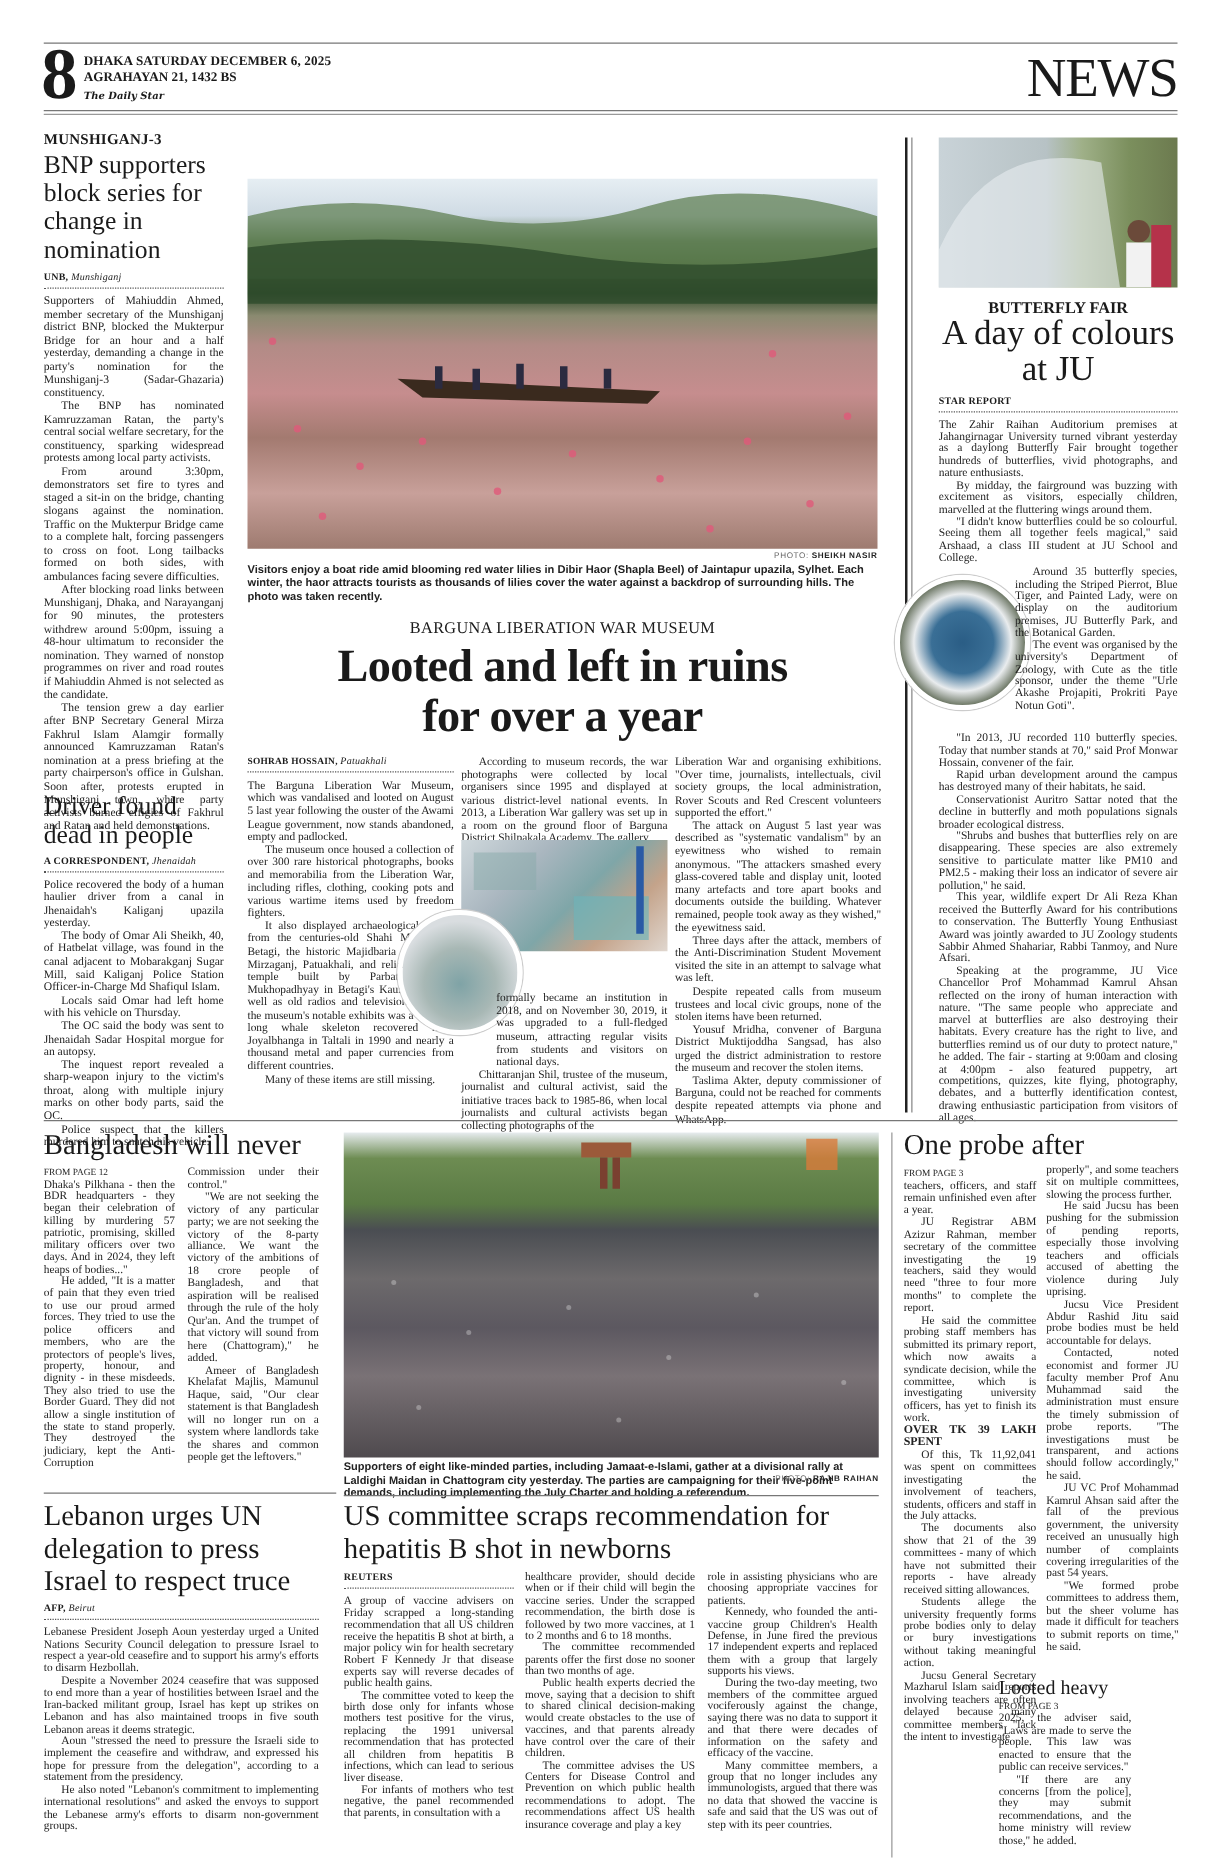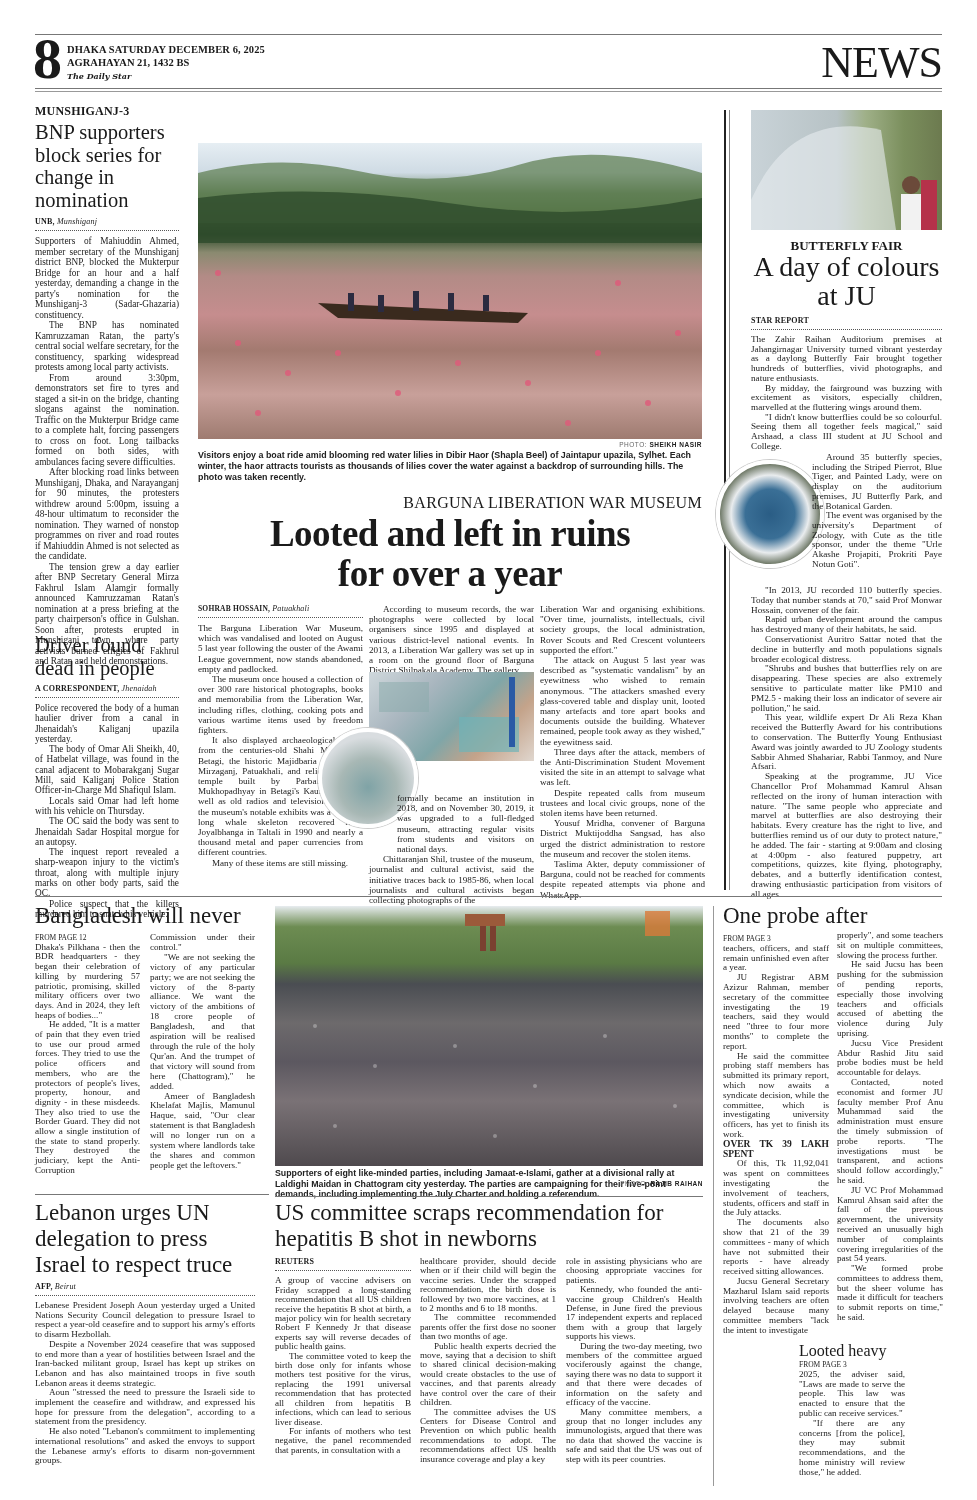--- a/index.html
+++ b/index.html
@@ -84,21 +84,21 @@
         <circle cx="370" cy="280" r="3"></circle>
         <circle cx="480" cy="190" r="3"></circle>
         <circle cx="20" cy="130" r="3"></circle>
         <circle cx="420" cy="140" r="3"></circle>
       </g>
   </svg>
 </div>
 <div class="credit abs" style="left:198px;top:441px;width:504px"><span>PHOTO:</span> <b>SHEIKH NASIR</b></div>
 <div class="caption abs" style="left:198px;top:450px;width:510px;font-size:8.9px;line-height:11px">Visitors enjoy a boat ride amid blooming red water lilies in Dibir Haor (Shapla Beel) of Jaintapur upazila, Sylhet. Each winter, the haor attracts tourists as thousands of lilies cover the water against a backdrop of surrounding hills. The photo was taken recently.</div>
 
-<div class="abs" style="left:198px;top:494px;width:504px;text-align:right;font-size:16px;letter-spacing:.3px">BARGUNA LIBERATION WAR MUSEUM</div>
+<div class="abs" style="left:198px;top:494px;width:504px;text-align:center;font-size:13px;letter-spacing:.3px">BARGUNA LIBERATION WAR MUSEUM</div>
 <div class="abs" style="left:250px;top:514px;width:400px;text-align:center;font-size:37px;line-height:40px;font-weight:bold;letter-spacing:-0.5px">Looted and left in ruins for over a year</div>
 
 <div class="abs" style="left:198px;top:604px;width:165px">
   <div class="byline" style="font-size:7.5px"><span>SOHRAB HOSSAIN,</span> <i>Patuakhali</i></div>
   <div class="body-text" style="font-size:9.1px;line-height:10.2px">
     <p class="first">The Barguna Liberation War Museum, which was vandalised and looted on August 5 last year following the ouster of the Awami League government, now stands abandoned, empty and padlocked.</p>
     <p>The museum once housed a collection of over 300 rare historical photographs, books and memorabilia from the Liberation War, including rifles, clothing, cooking pots and various wartime items used by freedom fighters.</p>
     <p style="padding-right:0">It also displayed archaeological pieces from the centuries-old Shahi Mosque in Betagi, the historic Majidbaria Mosque in Mirzaganj, Patuakhali, and relics from the temple built by Parbati Ranjan Mukhopadhyay in Betagi's Kaunia area, as well as old radios and televisions. Among the museum's notable exhibits was a 48-foot-long whale skeleton recovered from Joyalbhanga in Taltali in 1990 and nearly a thousand metal and paper currencies from different countries.</p>
     <p>Many of these items are still missing.</p>
   </div>
@@ -200,20 +200,21 @@
 
 <div class="abs" style="left:723px;top:903px;width:220px;font-size:23px;line-height:26px">One probe after</div>
 <div class="abs body-text" style="left:723px;top:934px;width:106px;font-size:9.1px;line-height:9.8px">
   <div class="from">FROM PAGE 3</div>
   <p class="first">teachers, officers, and staff remain unfinished even after a year.</p>
   <p>JU Registrar ABM Azizur Rahman, member secretary of the committee investigating the 19 teachers, said they would need "three to four more months" to complete the report.</p>
   <p>He said the committee probing staff members has submitted its primary report, which now awaits a syndicate decision, while the committee, which is investigating university officers, has yet to finish its work.</p>
   <div class="sub" style="font-size:9.5px">OVER TK 39 LAKH SPENT</div>
   <p>Of this, Tk 11,92,041 was spent on committees investigating the involvement of teachers, students, officers and staff in the July attacks.</p>
   <p>The documents also show that 21 of the 39 committees - many of which have not submitted their reports - have already received sitting allowances.</p>
+  <p>Students allege the university frequently forms probe bodies only to delay or bury investigations without taking meaningful action.</p>
   <p>Jucsu General Secretary Mazharul Islam said reports involving teachers are often delayed because many committee members "lack the intent to investigate</p>
 </div>
 <div class="abs body-text" style="left:837px;top:931px;width:106px;font-size:9.1px;line-height:9.8px">
   <p class="first">properly", and some teachers sit on multiple committees, slowing the process further.</p>
   <p>He said Jucsu has been pushing for the submission of pending reports, especially those involving teachers and officials accused of abetting the violence during July uprising.</p>
   <p>Jucsu Vice President Abdur Rashid Jitu said probe bodies must be held accountable for delays.</p>
   <p>Contacted, noted economist and former JU faculty member Prof Anu Muhammad said the administration must ensure the timely submission of probe reports. "The investigations must be transparent, and actions should follow accordingly," he said.</p>
   <p>JU VC Prof Mohammad Kamrul Ahsan said after the fall of the previous government, the university received an unusually high number of complaints covering irregularities of the past 54 years.</p>
   <p>"We formed probe committees to address them, but the sheer volume has made it difficult for teachers to submit reports on time," he said.</p>
 </div>

